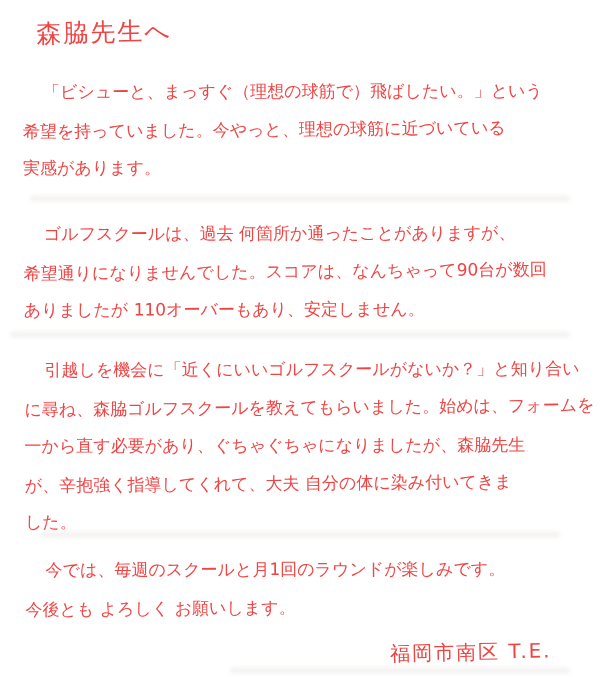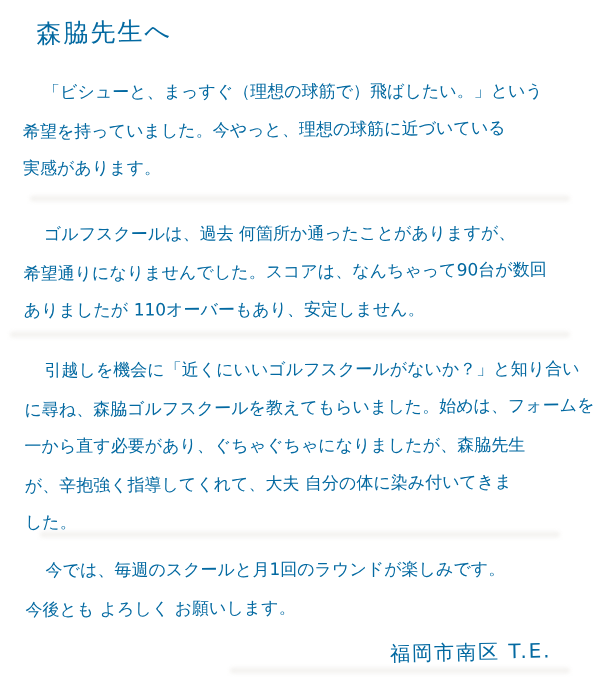--- a/index.html
+++ b/index.html
@@ -7,21 +7,21 @@
     padding: 0;
     background: #ffffff;
   }
   .paper {
     position: relative;
     width: 600px;
     height: 700px;
     background: #ffffff;
     overflow: hidden;
     font-family: "DejaVu Sans", sans-serif;
-    color: #0369a1;
+    color: #ef4444;
     box-sizing: border-box;
     padding: 8px 12px 0 24px;
   }
   .letter-body {
     transform: rotate(-0.3deg);
   }
   .salutation {
     font-size: 25px;
     line-height: 36px;
     margin: 2px 0 26px 14px;

